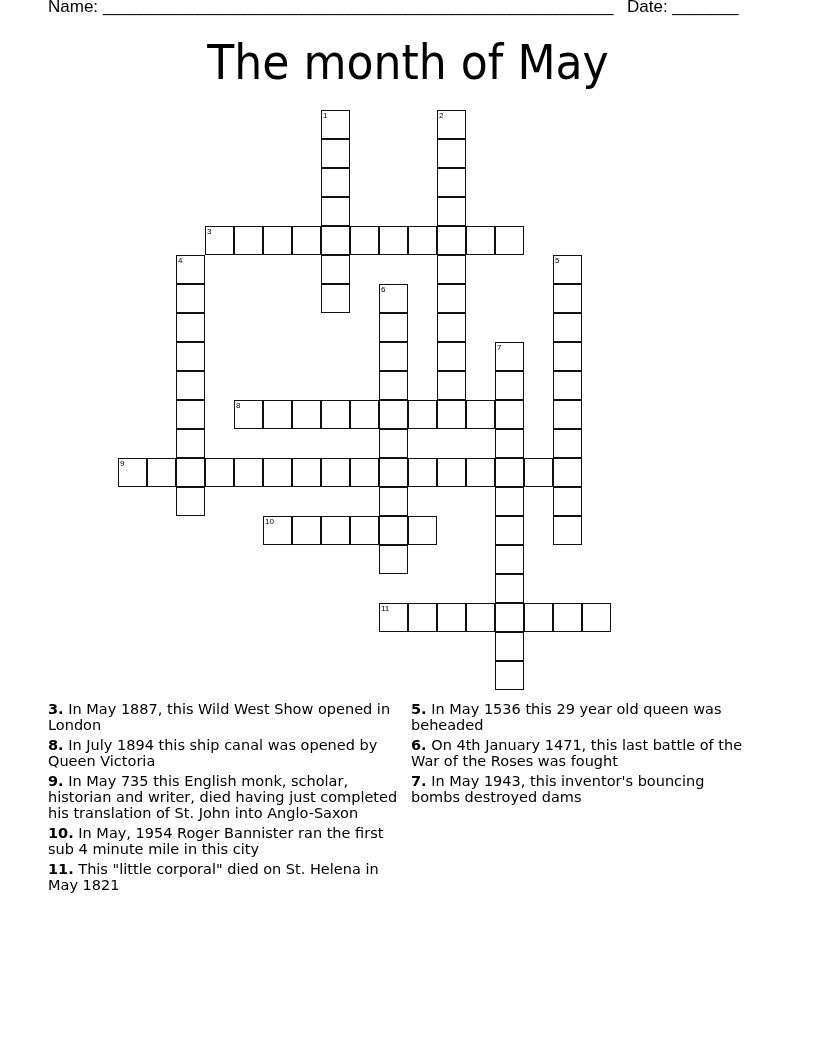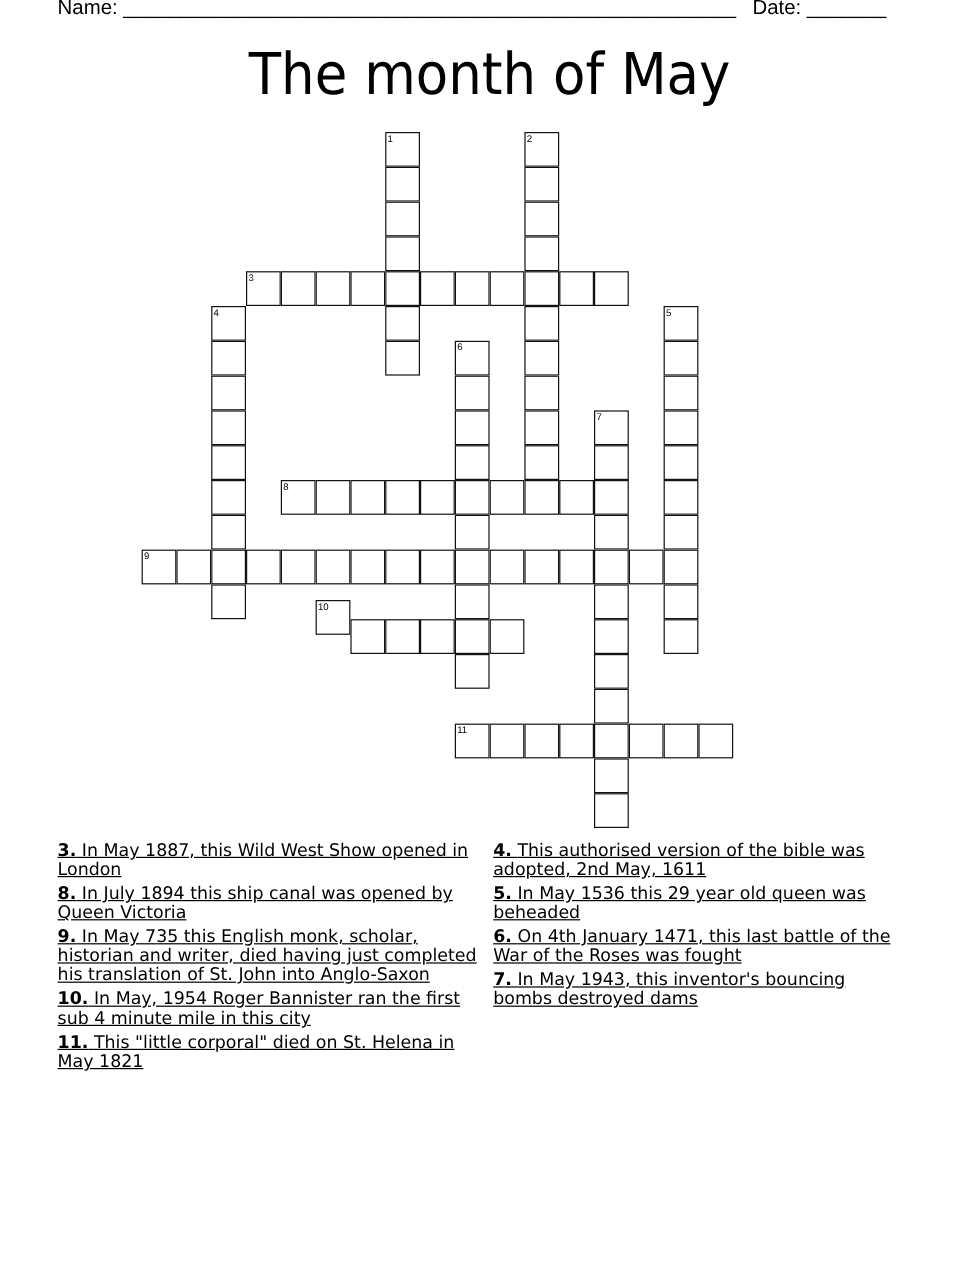--- a/index.html
+++ b/index.html
@@ -7,21 +7,21 @@
   .header-line { position: absolute; top: -3px; left: 48px; font-family: "Liberation Sans", sans-serif; font-size: 17px; white-space: nowrap; }
   .header-line .date { position: absolute; left: 579px; top: 0; }
   .title { position: absolute; top: 30px; left: 0; width: 816px; text-align: center; font-family: "DejaVu Sans", sans-serif; font-size: 48px; line-height: 64px; letter-spacing: 0px; transform: scaleX(0.92); }
   #grid { position: absolute; left: 0; top: 0; width: 816px; height: 700px; }
   .cell { position: absolute; width: 29px; height: 29px; box-sizing: border-box; border: 1.5px solid #111; background: #fff; }
   .cell .num { position: absolute; left: 1px; top: 0px; font-family: "Liberation Sans", sans-serif; font-size: 8px; line-height: 9px; }
   .clues { position: absolute; top: 701px; font-family: "DejaVu Sans", sans-serif; font-size: 14.5px; line-height: 16px; }
   .clues.across { left: 48px; width: 350px; }
   .clues.down { left: 411px; width: 345px; }
   .clues h3 { margin: 0 0 4px 0; font-size: 14.5px; font-weight: bold; text-decoration: underline; line-height: 18px; }
-  .clue { margin-bottom: 4px; text-decoration: underline; }
+  .clue { margin-bottom: 4px; }
   .clue b { font-weight: bold; }
 </style>
 </head>
 <body>
 
 <div class="header-line">
   <span>Name: ______________________________________________________</span>
   <span class="date">Date: _______</span>
 </div>
 
@@ -126,21 +126,21 @@
     <div class="cell" style="left: 205px; top: 458px;"></div>
     <div class="cell" style="left: 234px; top: 458px;"></div>
     <div class="cell" style="left: 263px; top: 458px;"></div>
     <div class="cell" style="left: 292px; top: 458px;"></div>
     <div class="cell" style="left: 321px; top: 458px;"></div>
     <div class="cell" style="left: 350px; top: 458px;"></div>
     <div class="cell" style="left: 408px; top: 458px;"></div>
     <div class="cell" style="left: 437px; top: 458px;"></div>
     <div class="cell" style="left: 466px; top: 458px;"></div>
     <div class="cell" style="left: 524px; top: 458px;"></div>
-    <div class="cell" style="left: 263px; top: 500px;">
+    <div class="cell" style="left: 263px; top: 516px;">
       <span class="num">10</span>
     </div>
     <div class="cell" style="left: 292px; top: 516px;"></div>
     <div class="cell" style="left: 321px; top: 516px;"></div>
     <div class="cell" style="left: 350px; top: 516px;"></div>
     <div class="cell" style="left: 408px; top: 516px;"></div>
     <div class="cell" style="left: 379px; top: 603px;">
       <span class="num">11</span>
     </div>
     <div class="cell" style="left: 408px; top: 603px;"></div>
@@ -153,17 +153,16 @@
 
 <div class="clues across">
   <div class="clue"><b>3.</b> <span>In May 1887, this Wild West Show opened in London</span></div>
   <div class="clue"><b>8.</b> <span>In July 1894 this ship canal was opened by Queen Victoria</span></div>
   <div class="clue"><b>9.</b> <span>In May 735 this English monk, scholar, historian and writer, died having just completed his translation of St. John into Anglo-Saxon</span></div>
   <div class="clue"><b>10.</b> <span>In May, 1954 Roger Bannister ran the first sub 4 minute mile in this city</span></div>
   <div class="clue"><b>11.</b> <span>This "little corporal" died on St. Helena in May 1821</span></div>
 </div>
 
 <div class="clues down">
-  <div class="clue"><b>4.</b> <span>This authorised version of the bible was adopted, 2nd May, 1611</span></div>
   <div class="clue"><b>5.</b> <span>In May 1536 this 29 year old queen was beheaded</span></div>
   <div class="clue"><b>6.</b> <span>On 4th January 1471, this last battle of the War of the Roses was fought</span></div>
   <div class="clue"><b>7.</b> <span>In May 1943, this inventor's bouncing bombs destroyed dams</span></div>
 </div>
 
 </body></html>

